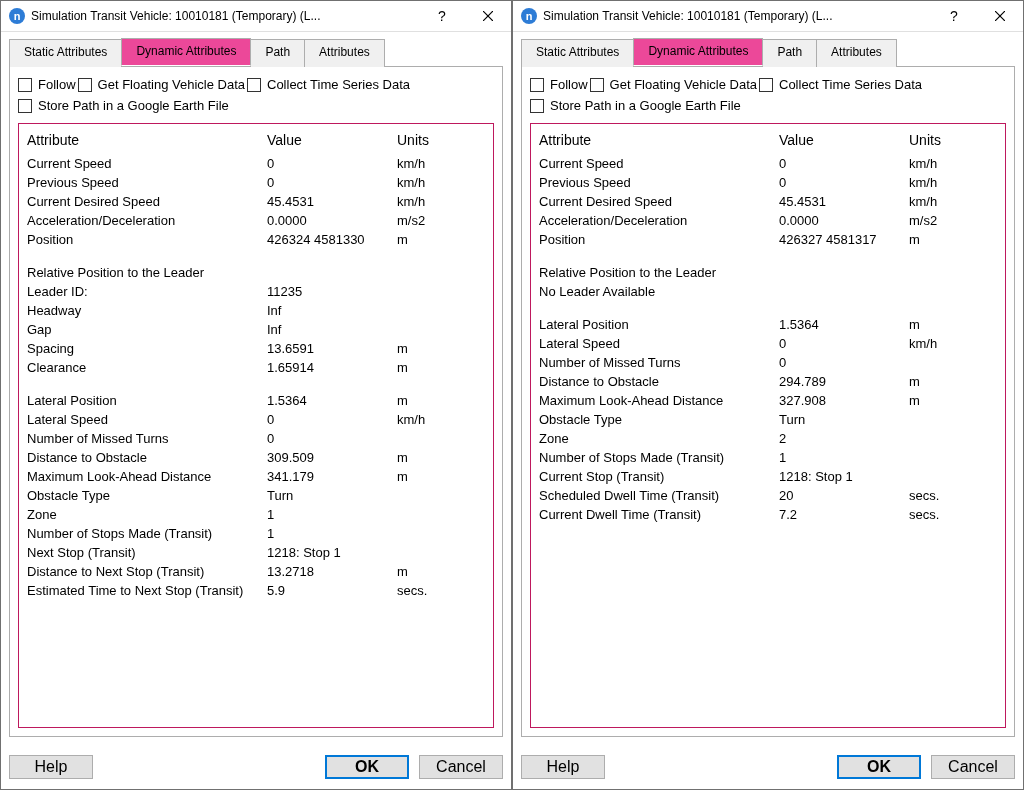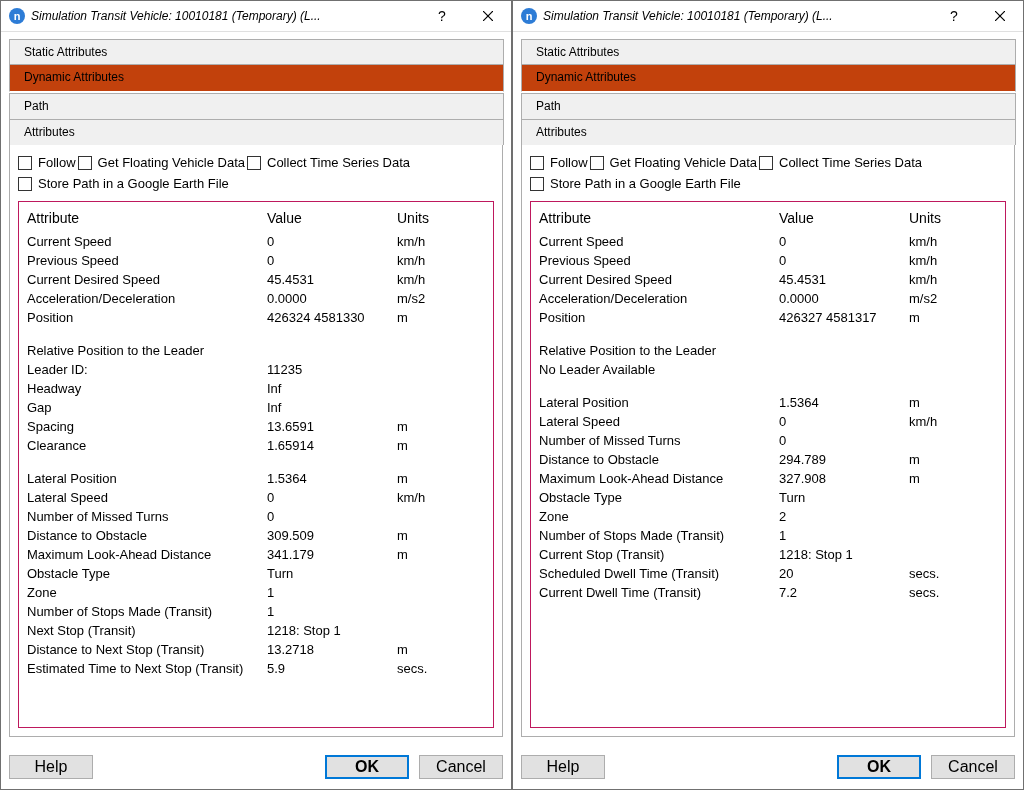--- a/index.html
+++ b/index.html
@@ -40,21 +40,20 @@
     margin-right: 6px;
     flex-shrink: 0;
   }
   .titlebar .title {
     flex: 1;
     white-space: nowrap;
     overflow: hidden;
     text-overflow: ellipsis;
     color: #000;
     font-size: 12px;
-    font-style: italic;
   }
   .titlebar .help-btn, .titlebar .close-btn {
     width: 46px; height: 30px;
     display: flex;
     align-items: center;
     justify-content: center;
     color: #000;
     font-size: 13px;
   }
   .titlebar .close-btn svg { width: 10px; height: 10px; }
@@ -62,35 +61,34 @@
   .body {
     flex: 1;
     padding: 6px 8px 8px 8px;
     display: flex;
     flex-direction: column;
   }
   .tabs {
     display: flex;
     position: relative;
     z-index: 2;
-    flex-direction: column;
   }
   .tab {
     padding: 5px 14px 6px 14px;
     border: 1px solid #adadad;
     border-bottom: none;
     background: #f0f0f0;
     margin-right: -1px;
     font-size: 12px;
     position: relative;
     top: 1px;
     color: #000;
   }
   .tab.active {
-    background: #c2410c;
+    background: #ec4899;
     border-bottom: 1px solid #ffffff;
     top: 0;
     padding-bottom: 7px;
     z-index: 3;
   }
   .tab-content {
     border: 1px solid #adadad;
     flex: 1;
     padding: 8px 8px 8px 8px;
     display: flex;

